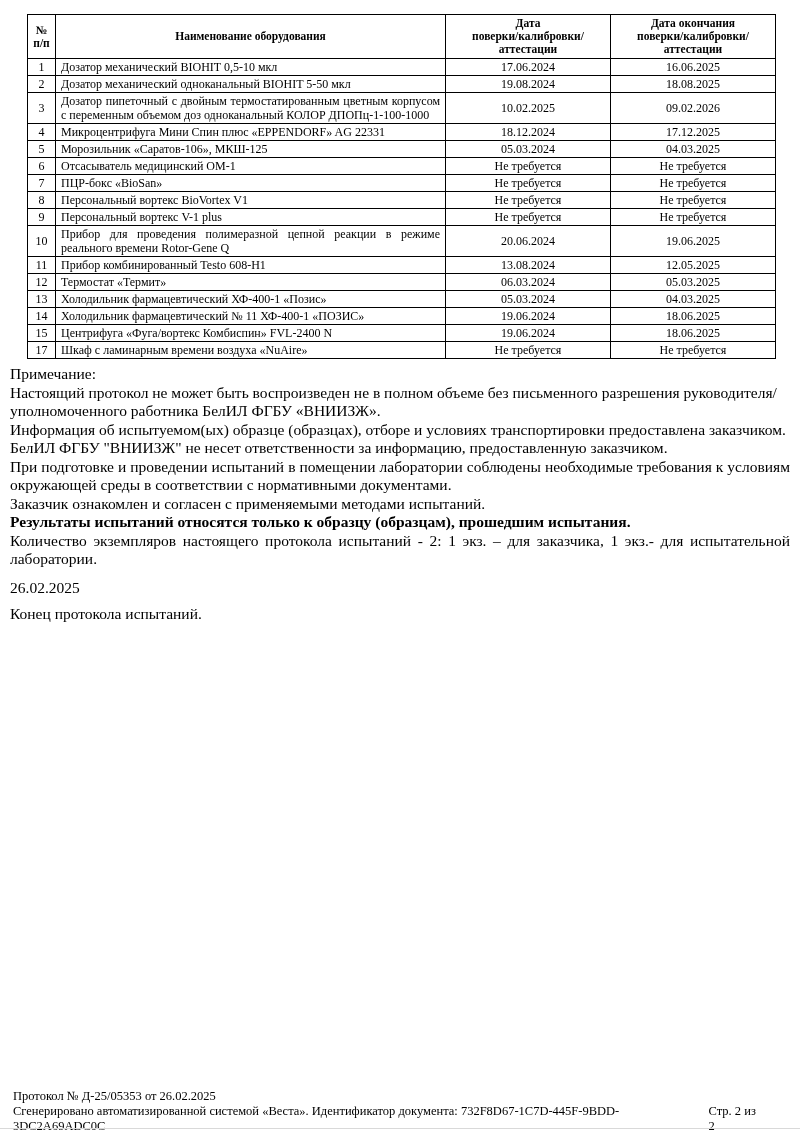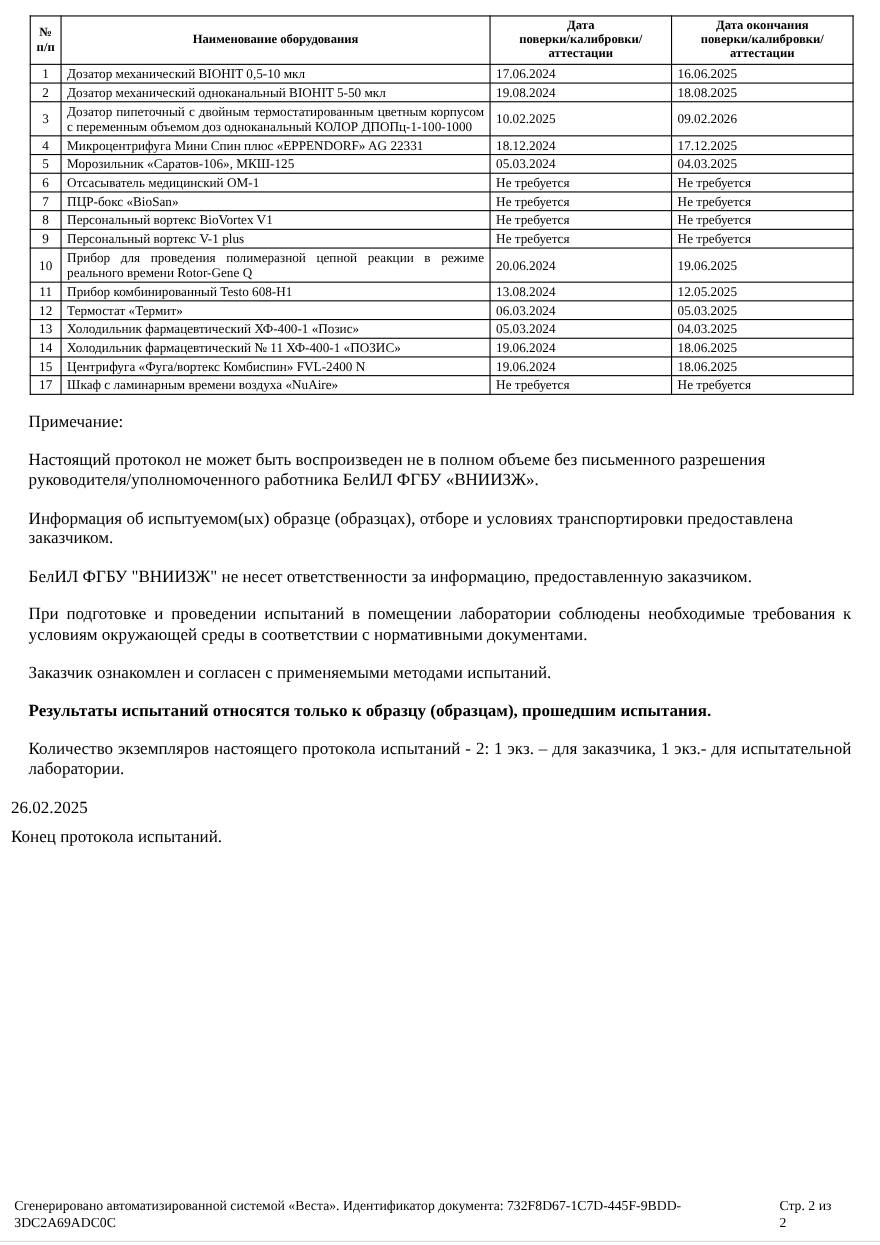--- a/index.html
+++ b/index.html
@@ -33,29 +33,29 @@
     font-weight: bold;
     font-size: 11.5px;
     line-height: 13px;
     text-align: center;
     padding: 2px 2px;
     height: 27px;
   }
   .equip-table th span { display: block; }
   td.c-num  { text-align: center; padding: 1px 1px; }
   td.c-name { text-align: justify; font-family: Liberation Serif, serif; }
-  td.c-date { }
+  td.c-date { text-align: center; }
   
   .notes {
     margin-top: 6px;
     width: 780px;
     font-size: 15.5px;
     line-height: 18.5px;
   }
-  .notes p { margin: 16px; }
+  .notes p { margin: 0; }
   .notes p.just { text-align: justify; }
   .notes p.bold { font-weight: bold; }
   
   .sig-row {
     margin-top: 9px;
     width: 772px;
     display: flex;
     justify-content: space-between;
     font-size: 15.5px;
     line-height: 19px;
@@ -243,20 +243,21 @@
     <p class="bold">Результаты испытаний относятся только к образцу (образцам), прошедшим испытания.</p>
     <p class="just">Количество экземпляров настоящего протокола испытаний - 2: 1 экз. – для заказчика, 1 экз.- для испытательной лаборатории.</p>
   </div>
 
   <div class="sig-row">
     <span>26.02.2025</span>
   </div>
   <div class="end-line">Конец протокола испытаний.</div>
 
   <div class="footer">
+    <div>Протокол № Д-25/05353 от 26.02.2025</div>
     <div class="footer-row2">
       <span>Сгенерировано автоматизированной системой «Веста». Идентификатор документа: 732F8D67-1C7D-445F-9BDD-3DC2A69ADC0C</span>
       <span>Стр. 2 из 2</span>
     </div>
   </div>
 
   <div class="bottom-edge"></div>
 </div>
 
 </body></html>

